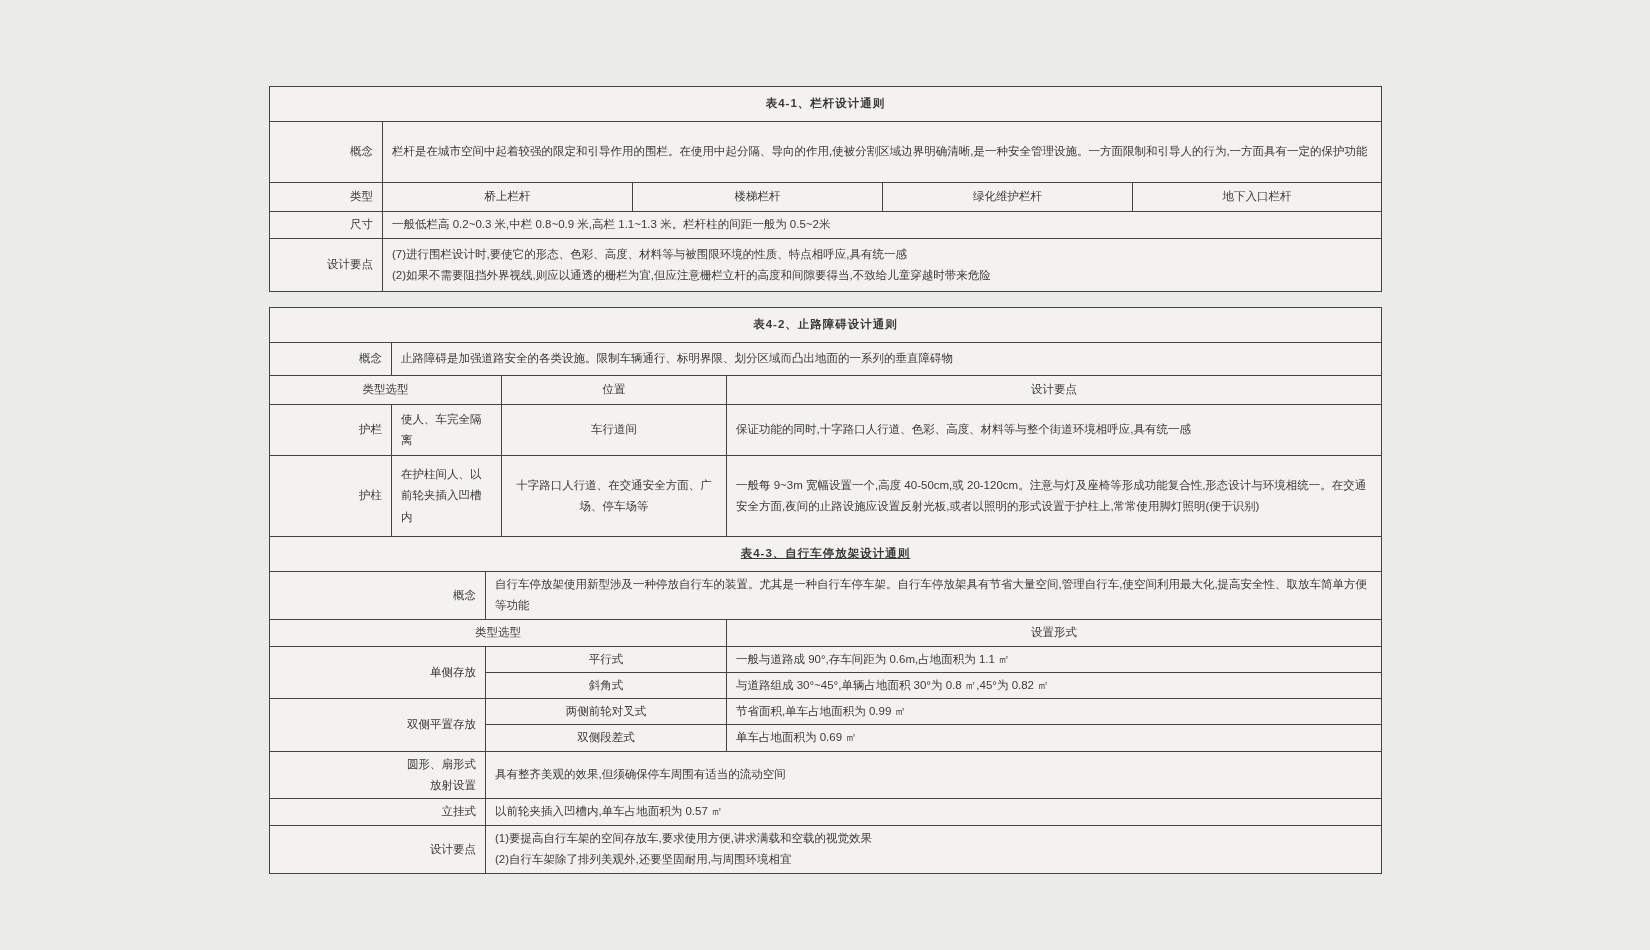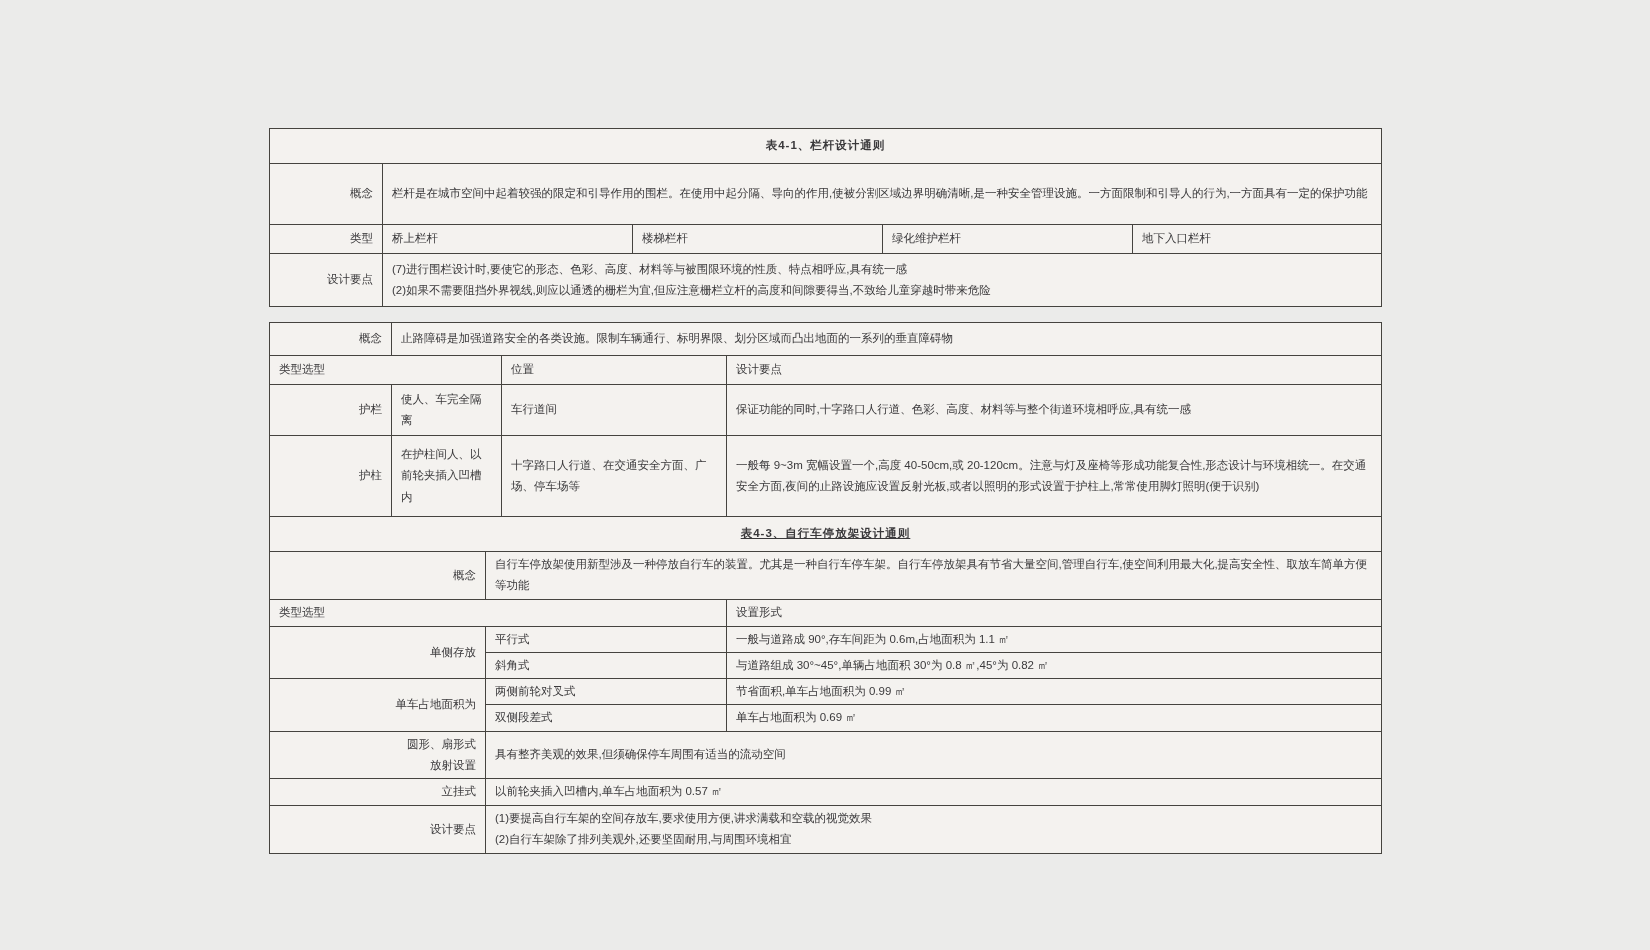--- a/index.html
+++ b/index.html
@@ -9,22 +9,22 @@
   }
   .page {
     position: relative;
     width: 1650px;
     height: 950px;
     background: #ebebea;
     overflow: hidden;
   }
   .content {
     width: 1112px;
-    margin: 16px auto;
-    padding-top: 112px;
+    margin: 0 auto;
+    padding-top: 86px;
   }
   table.t {
     border-collapse: collapse;
     table-layout: fixed;
     width: 1112px;
     background: #f4f2ef;
   }
   table.t td {
     border: 1px solid #45433f;
     font-size: 11.5px;
@@ -39,21 +39,21 @@
     font-weight: bold;
     text-align: center;
     height: 30px;
     color: #2e2d2f;
     letter-spacing: 1px;
   }
   td.lbl {
     text-align: right;
     padding: 2px 4px;
   }
-  td.ctr { text-align: left; }
+  td.ctr { text-align: center; }
   .preline { white-space: pre-line; }
   .h-concept1 { height: 56px; }
   .h-type1   { height: 24px; }
   .h-size1   { height: 22px; }
   .h-pts1    { height: 48px; }
   .h-title2  { height: 28px; }
   .h-concept2{ height: 28px; }
   .h-head2   { height: 24px; }
   .h-r1      { height: 46px; }
   .h-r2      { height: 76px; }
@@ -90,35 +90,42 @@
         <td colspan="4">栏杆是在城市空间中起着较强的限定和引导作用的围栏。在使用中起分隔、导向的作用,使被分割区域边界明确清晰,是一种安全管理设施。一方面限制和引导人的行为,一方面具有一定的保护功能</td>
       </tr>
       <tr>
         <td class="lbl h-type1">类型</td>
         <td class="ctr">桥上栏杆</td>
         <td class="ctr">楼梯栏杆</td>
         <td class="ctr">绿化维护栏杆</td>
         <td class="ctr">地下入口栏杆</td>
       </tr>
       <tr>
+        <td class="lbl h-size1">尺寸</td>
+        <td colspan="4">一般低栏高 0.2~0.3 米,中栏 0.8~0.9 米,高栏 1.1~1.3 米。栏杆柱的间距一般为 0.5~2米</td>
+      </tr>
+      <tr>
         <td class="lbl h-pts1">设计要点</td>
         <td colspan="4" class="preline">(7)进行围栏设计时,要使它的形态、色彩、高度、材料等与被围限环境的性质、特点相呼应,具有统一感
 (2)如果不需要阻挡外界视线,则应以通透的栅栏为宜,但应注意栅栏立杆的高度和间隙要得当,不致给儿童穿越时带来危险</td>
       </tr>
     </tbody>
       </table>
 
     <table class="t gap2">
       <colgroup>
         <col style="width:122px">
           <col style="width:110px">
           <col style="width:225px">
           <col style="width:655px">
       </colgroup>
       <tbody>
+          <tr>
+        <td class="title-cell h-title2" colspan="4">表4-2、止路障碍设计通则</td>
+      </tr>
       <tr>
         <td class="lbl h-concept2">概念</td>
         <td colspan="3">止路障碍是加强道路安全的各类设施。限制车辆通行、标明界限、划分区域而凸出地面的一系列的垂直障碍物</td>
       </tr>
       <tr>
         <td class="ctr h-head2" colspan="2">类型选型</td>
         <td class="ctr">位置</td>
         <td class="ctr">设计要点</td>
       </tr>
       <tr>
@@ -157,21 +164,21 @@
       <tr>
         <td class="lbl h-sub" rowspan="2">单侧存放</td>
         <td class="ctr">平行式</td>
         <td>一般与道路成 90°,存车间距为 0.6m,占地面积为 1.1 ㎡</td>
       </tr>
       <tr>
         <td class="ctr h-sub">斜角式</td>
         <td>与道路组成 30°~45°,单辆占地面积 30°为 0.8 ㎡,45°为 0.82 ㎡</td>
       </tr>
       <tr>
-        <td class="lbl h-sub" rowspan="2">单车占地面积为</td>
+        <td class="lbl h-sub" rowspan="2">双侧平置存放</td>
         <td class="ctr">两侧前轮对叉式</td>
         <td>节省面积,单车占地面积为 0.99 ㎡</td>
       </tr>
       <tr>
         <td class="ctr h-sub">双侧段差式</td>
         <td>单车占地面积为 0.69 ㎡</td>
       </tr>
       <tr>
         <td class="lbl preline h-circle">圆形、扇形式
 放射设置</td>

